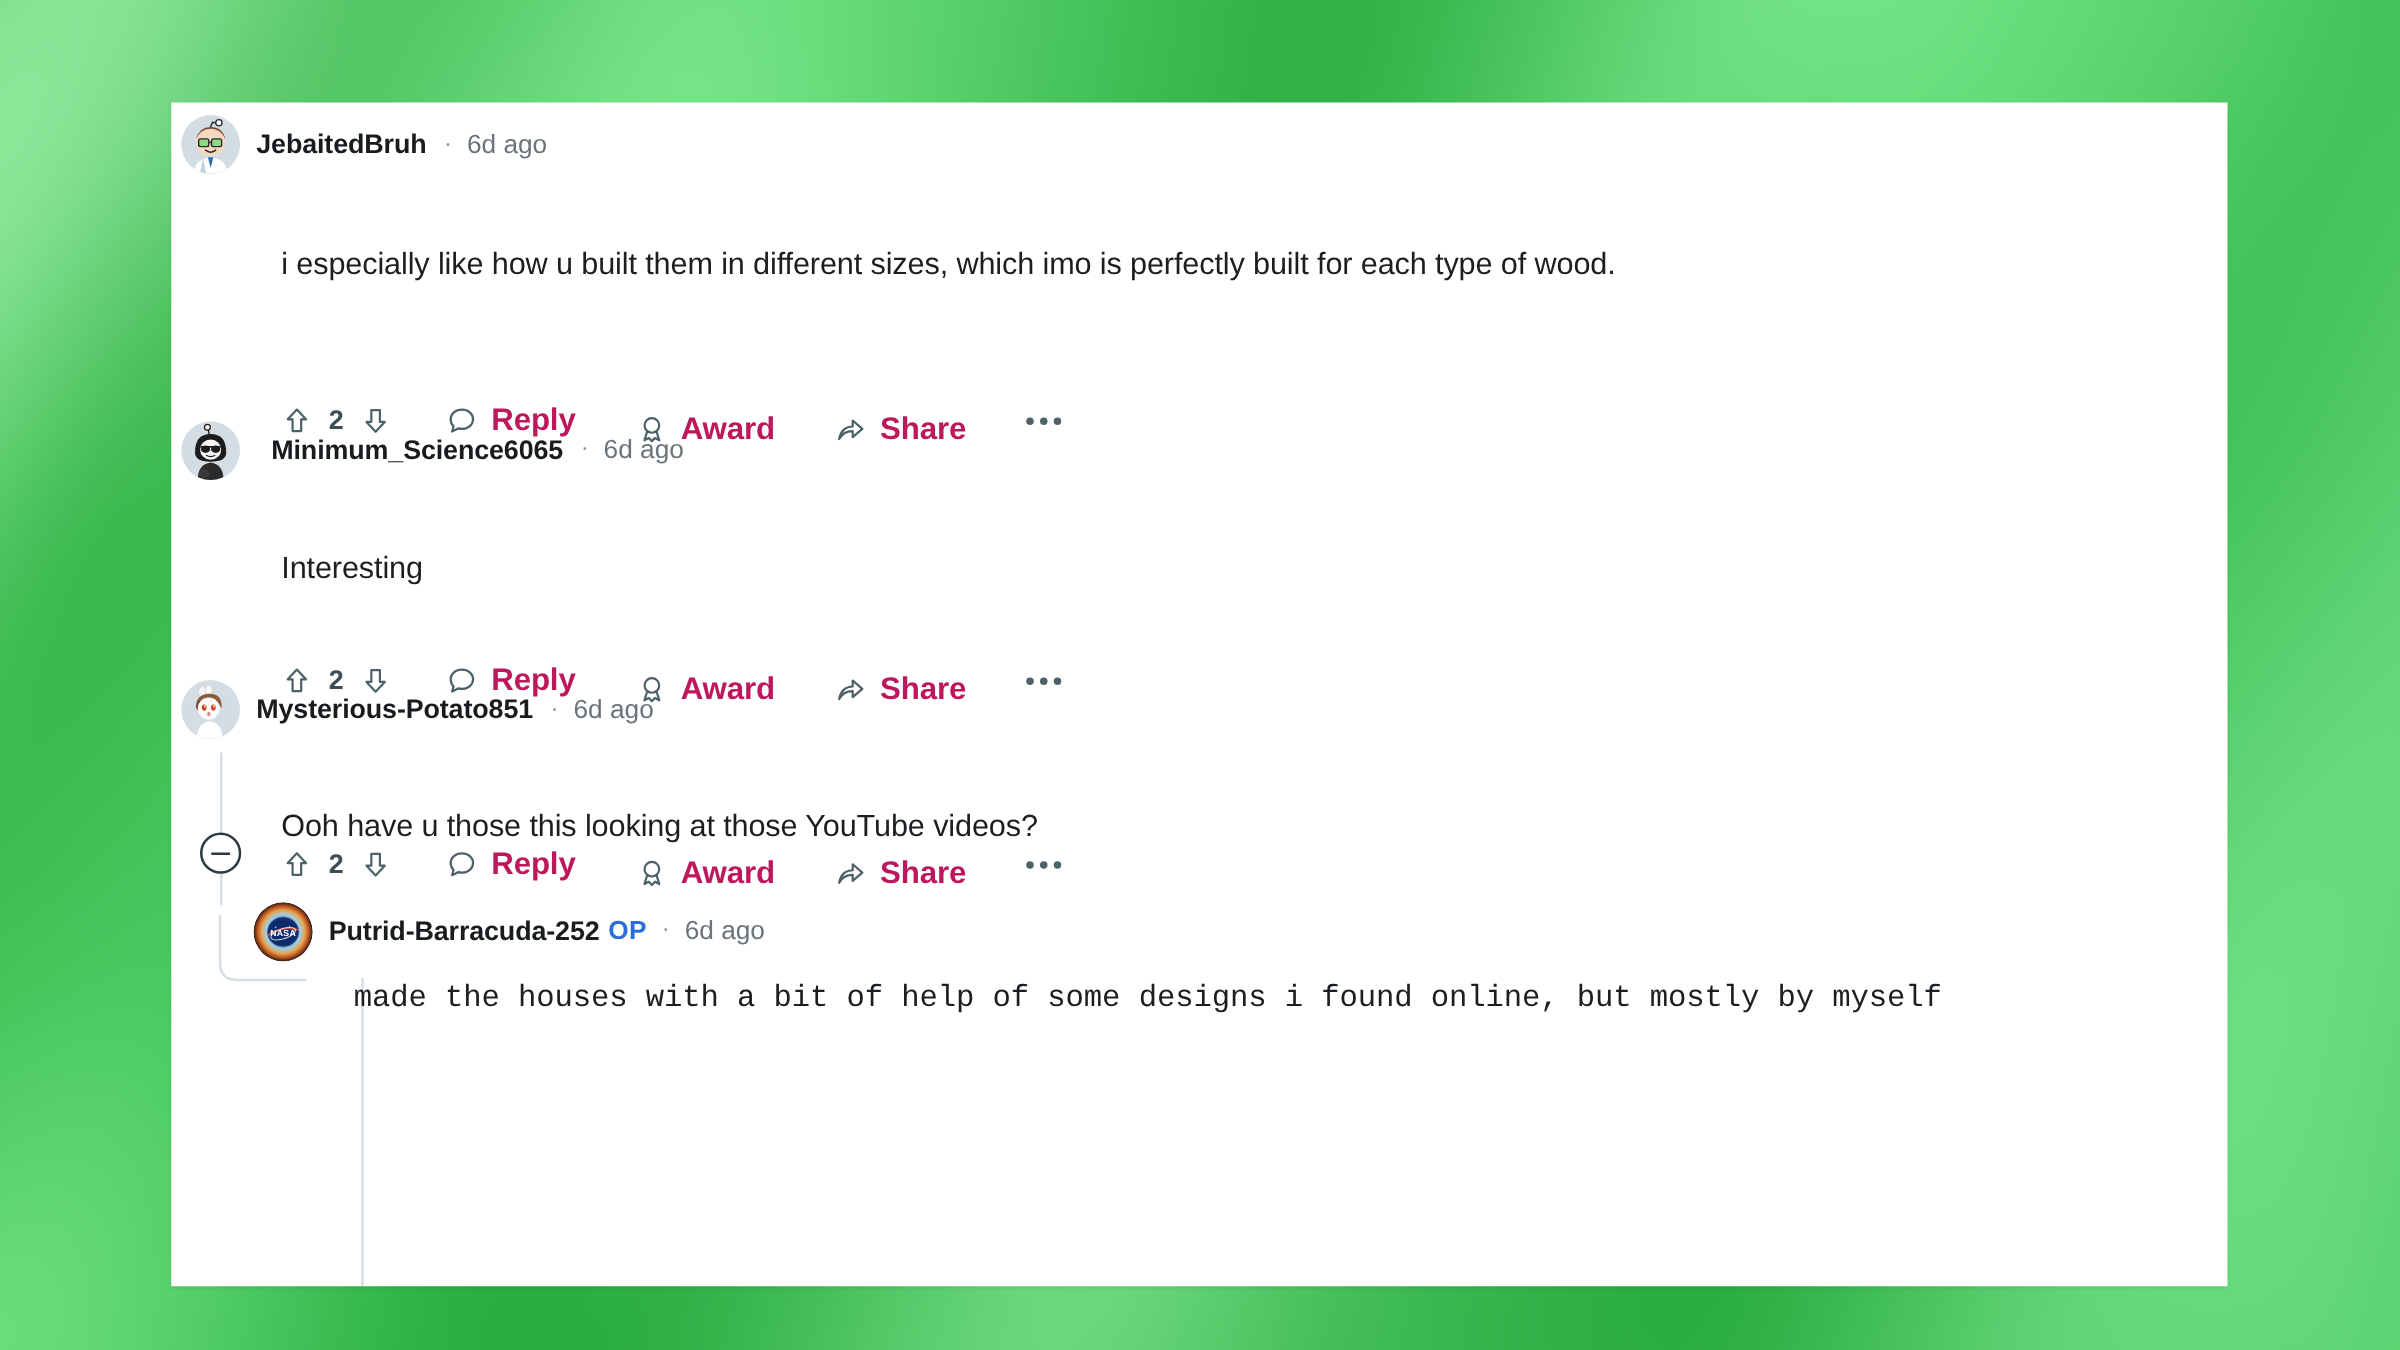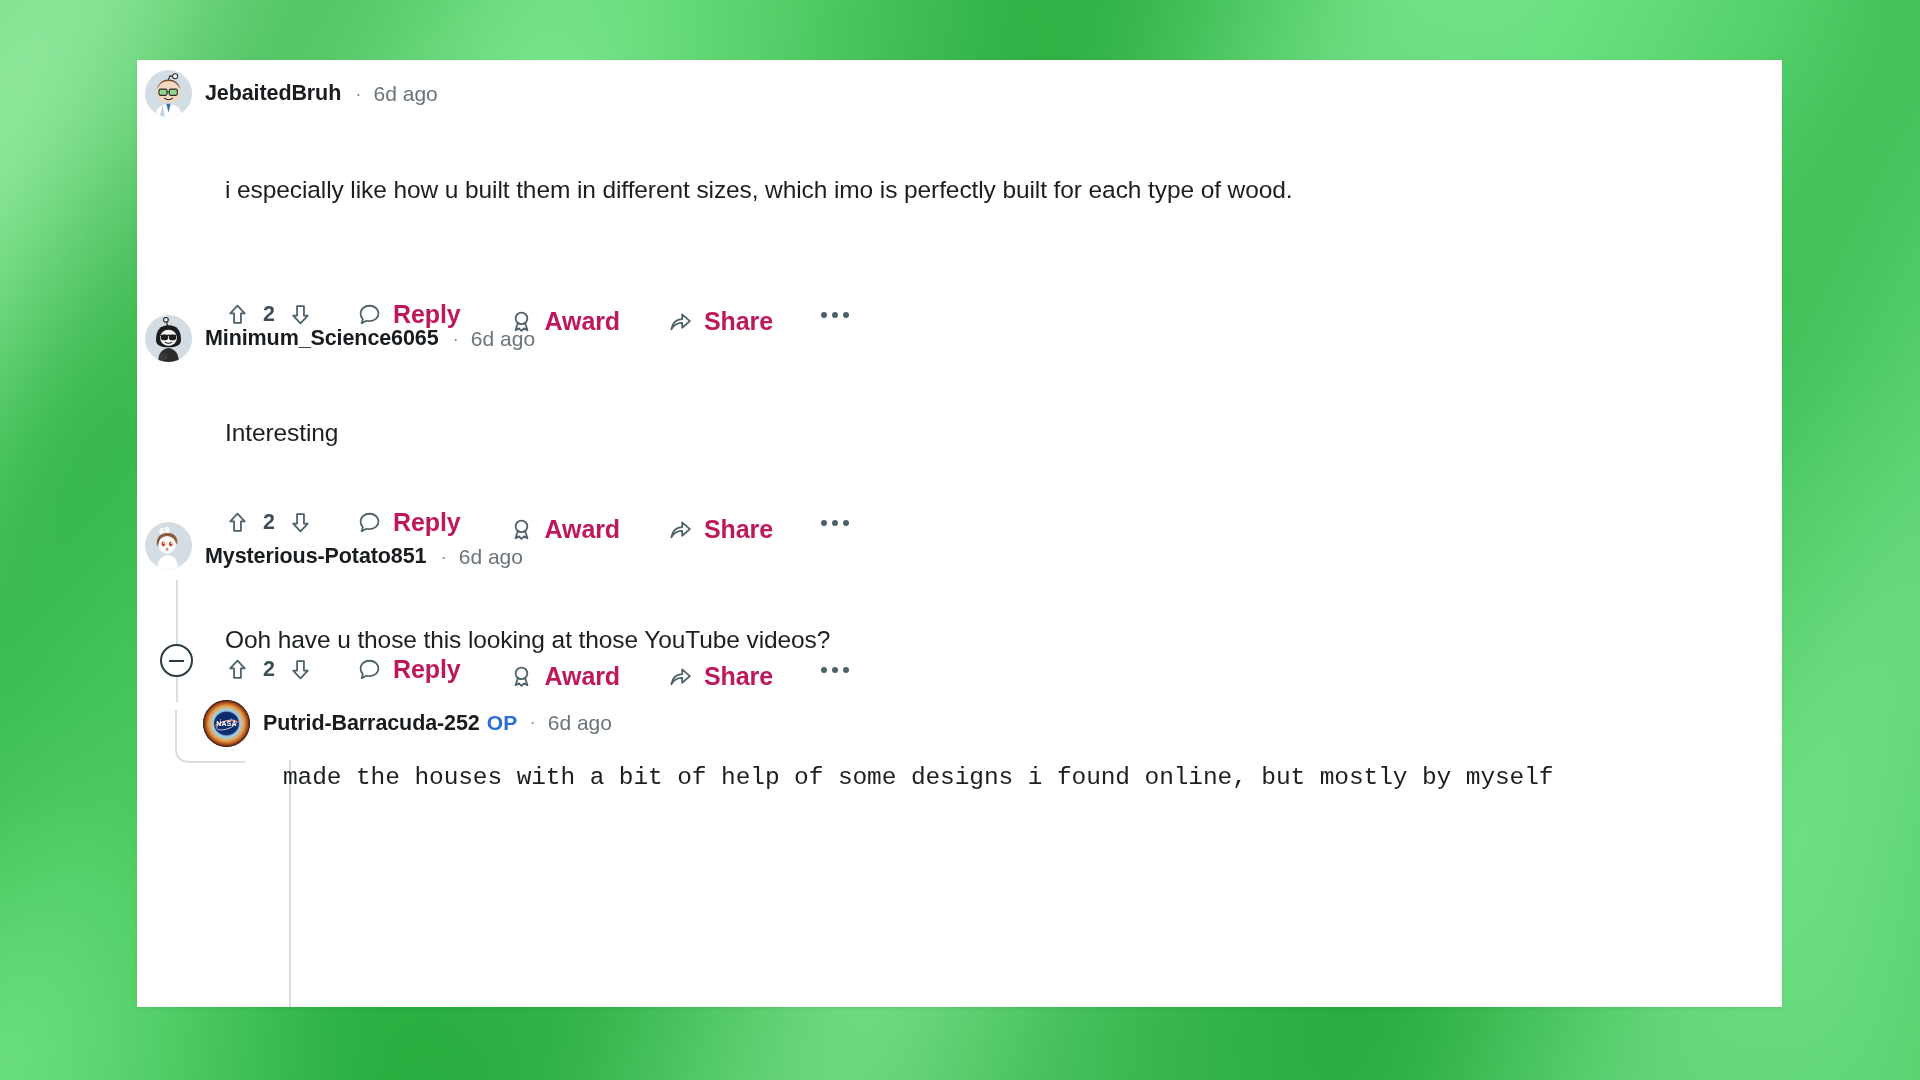--- a/index.html
+++ b/index.html
@@ -46,21 +46,21 @@
       radial-gradient(ellipse 620px 480px at 4% 88%,  rgba(150,245,165,0.75) 0%, rgba(150,245,165,0) 62%),
       linear-gradient(160deg, #5fd96f 0%, #35bf51 48%, #2ab345 100%);
     filter: blur(46px);
     z-index: 0;
   }
 
   
   #comment-card {
     position: absolute;
     left: 137px;
-    top: 60px;
+    top: 82px;
     width: 1645px;
     height: 947px;
     background: #ffffff;
     overflow: hidden;
     z-index: 2;
     box-shadow: 0 1px 3px rgba(0,0,0,0.08);
   }
 
   .comment {
     position: relative;
@@ -304,21 +304,21 @@
 
           <path d="M21 27 h22 v2 h-22z" fill="#1c1c1c"></path>
           <ellipse cx="26.5" cy="30.5" rx="5" ry="4" fill="#1c1c1c"></ellipse>
           <ellipse cx="37.5" cy="30.5" rx="5" ry="4" fill="#1c1c1c"></ellipse>
           <path d="M27 37 Q32 40 37 37" stroke="#1c1c1c" stroke-width="1.4" fill="none"></path>
 
           <path d="M18 64 Q18 47 32 45 Q46 47 46 64 Z" fill="#2b2b2b"></path>
           <ellipse cx="25" cy="57" rx="6" ry="5" fill="#3a3a3a"></ellipse>
         </svg>
       </div>
-      <div style="display:flex; align-items:center;">
+      <div style="display:flex; align-items:flex-start;margin-left:12px;">
         <span class="username">Minimum_Science6065</span>
         <span class="meta-dot" style="margin-left:14px;">·</span>
         <span class="timestamp" style="margin-left:10px;">6d ago</span>
       </div>
     </div>
 
     <div class="c-body" style="position:absolute; left:88px; top:355px; width:1390px;">Interesting</div>
 
     <div class="c-actions" style="position:absolute; left:88px; top:441px;">
       <div class="votes">
@@ -362,21 +362,21 @@
       <div class="ellipsis">
         <i></i>
         <i></i>
         <i></i>
       </div>
     </div>
   </div>
 
   <div class="comment" style="position:absolute; left:0; top:0; width:100%;">
 
-    <div class="c-header" style="position:absolute; left:8px; top:462px;align-items:flex-end;">
+    <div class="c-header" style="position:absolute; left:8px; top:462px;">
       <div class="avatar av-pot">
         <svg viewBox="0 0 64 64" width="47" height="47">
           <circle cx="32" cy="32" r="32" fill="#d5dde4"></circle>
 
           <ellipse cx="23" cy="13" rx="4.2" ry="6" fill="#f7f7f7" stroke="#cfcfcf" stroke-width="0.8"></ellipse>
           <ellipse cx="30" cy="11" rx="4" ry="5.6" fill="#f7f7f7" stroke="#cfcfcf" stroke-width="0.8"></ellipse>
 
           <path d="M16 32 Q15 15 31 15 Q45 15 44 31 Q40 22 30 22 Q20 23 16 32Z" fill="#8a5c3b"></path>
           <path d="M17 32 Q17 24 21 21 L19 34Z" fill="#6e4527"></path>
 

